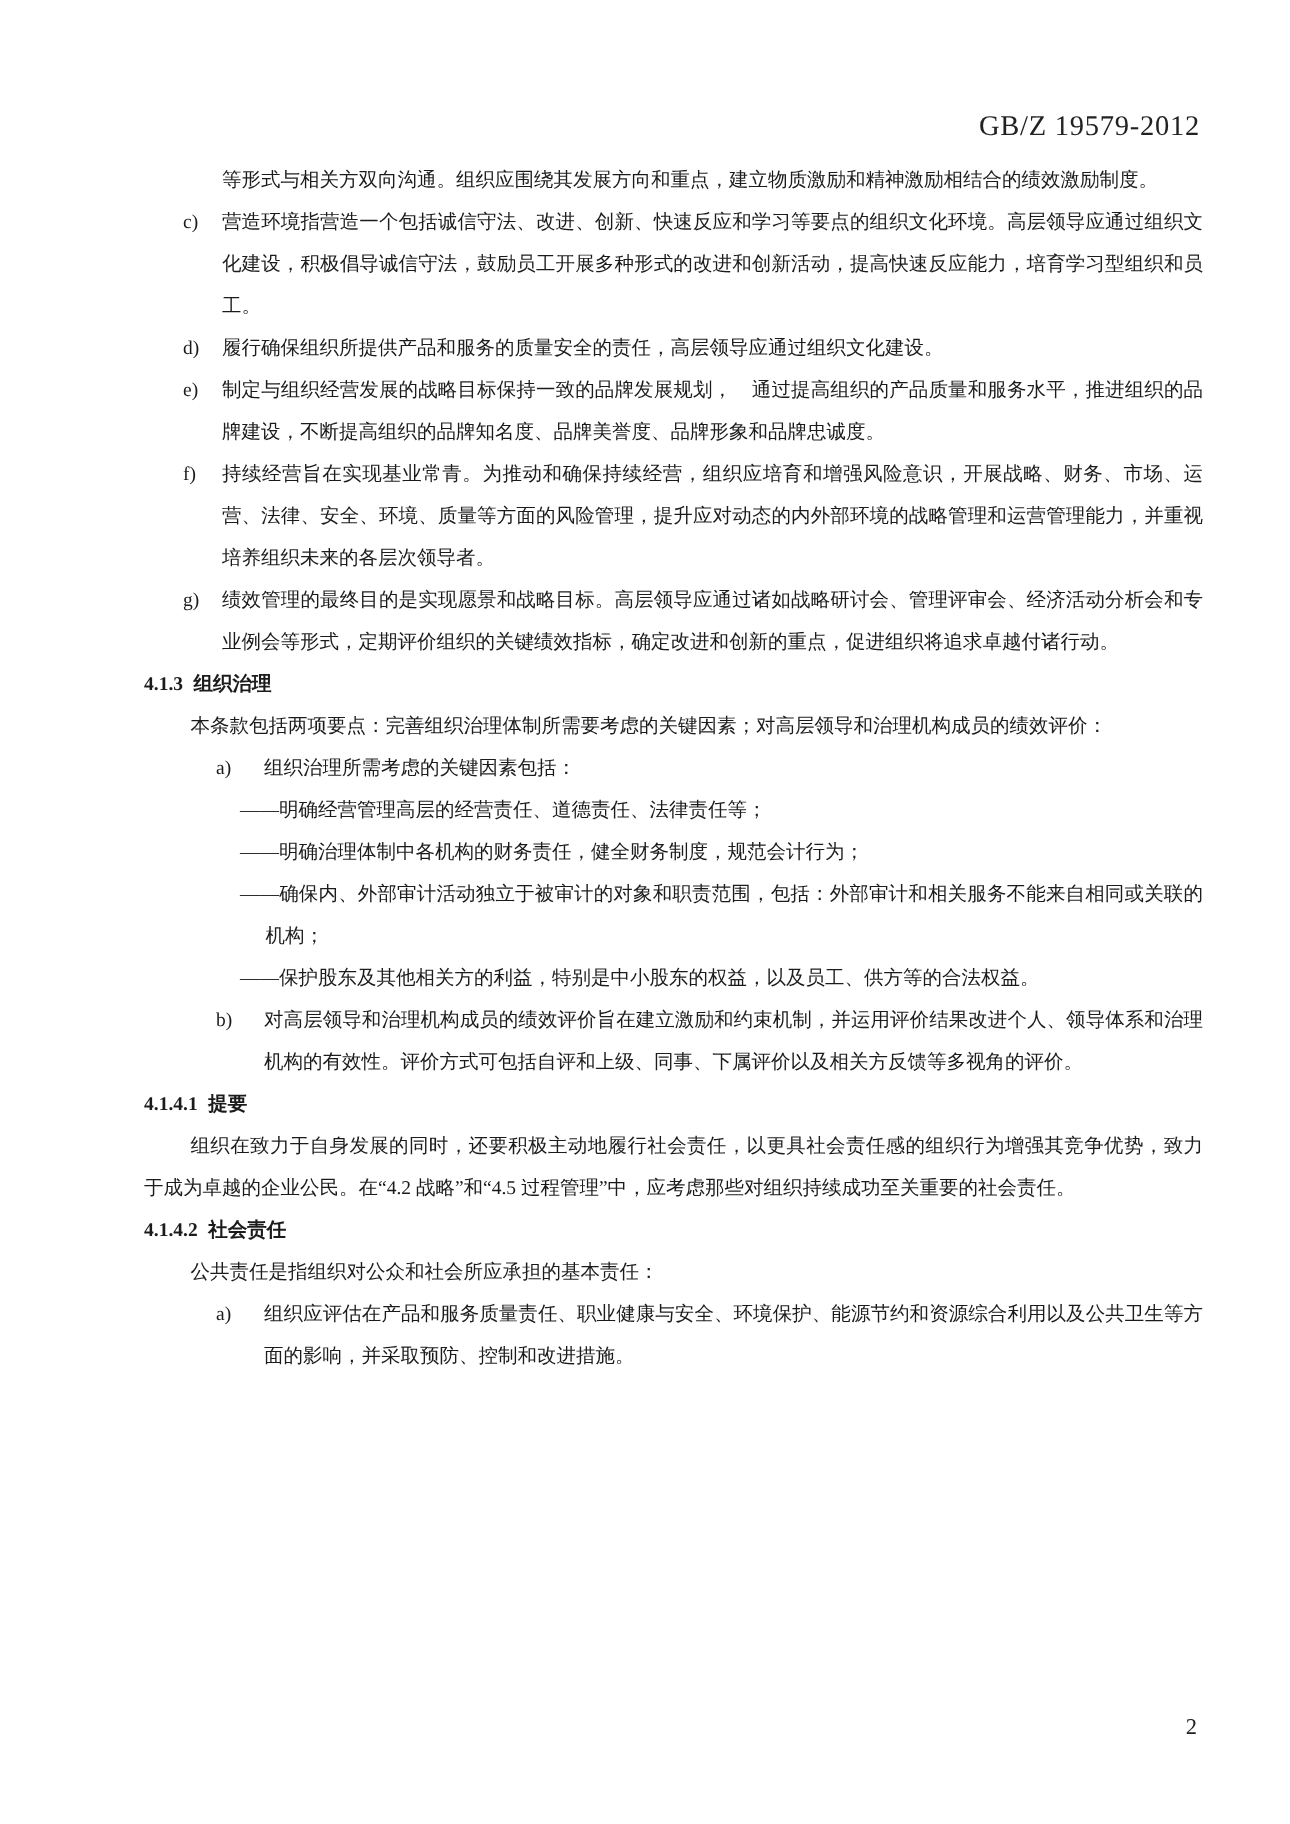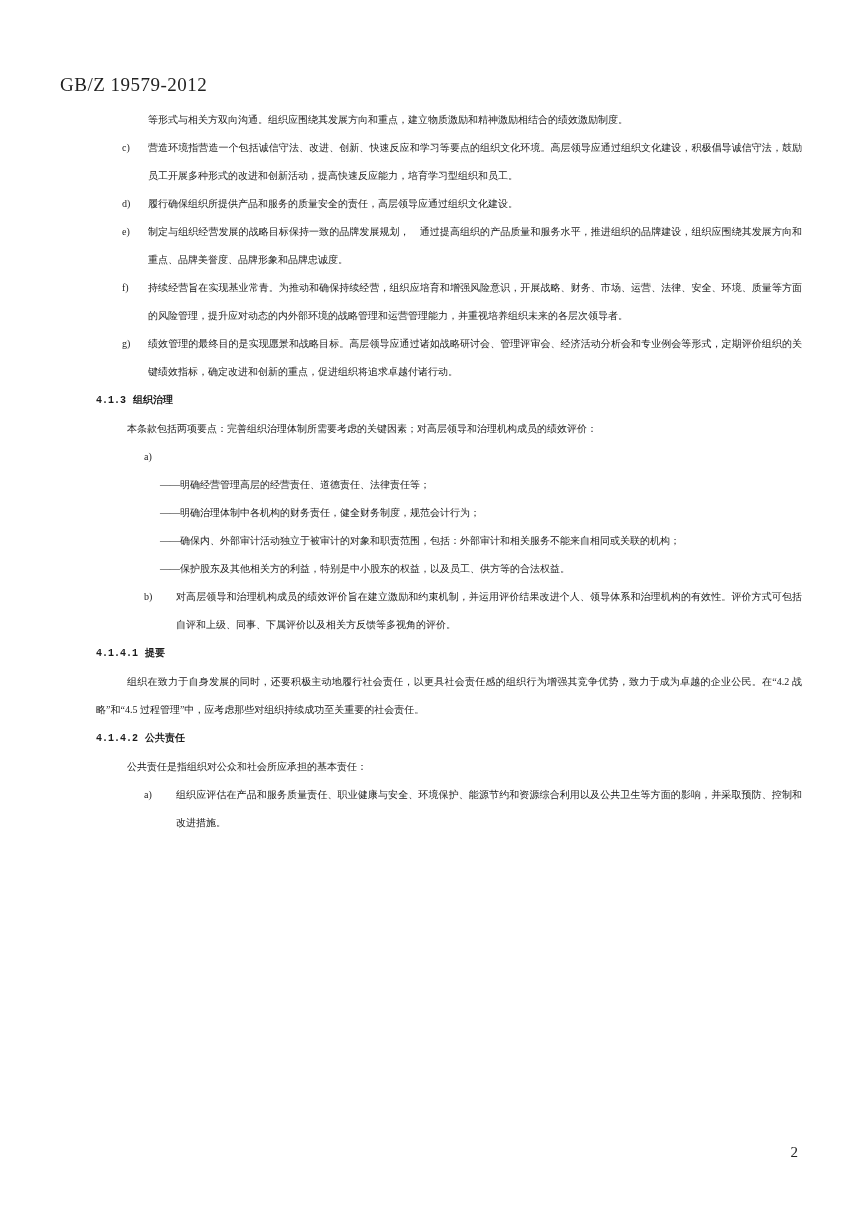--- a/index.html
+++ b/index.html
@@ -7,38 +7,39 @@
   body {
     width:860px; height:1216px;
     background:#ffffff;
     position:relative;
     font-family:"Liberation Serif","DejaVu Serif",serif;
     color:#1b1b1b;
     overflow:hidden;
   }
   .doc-header {
     position:absolute; top:74px; left:60px; right:60px;
+    text-align:right;
     font-size:19px; letter-spacing:0.5px;
     color:#222;
   }
   .content {
     position:absolute; top:106px; left:96px; width:706px;
-    font-size:10px; line-height:28px;
+    font-size:13px; line-height:28px;
     text-align:justify; text-justify:inter-ideograph;
   }
   .para-cont { padding-left:52px; }
   .li { display:flex; }
   .li .marker { flex:none; }
   .li .txt { flex:1; text-align:justify; }
   .li-top .marker { width:52px; padding-left:26px; }
   .li-inner .marker { width:80px; padding-left:48px; }
   .dash-item { padding-left:81px; text-indent:-17px; }
   .para { text-indent:31px; }
   .heading { font-weight:bold; }
-  .heading .num { font-family:Liberation Mono, monospace; }
+  .heading .num { font-family:Liberation Serif, serif; }
   .heading .title {
     font-family:Liberation Sans, sans-serif;
     margin-left:7px;
   }
   .page-num {
     position:absolute; top:1144px; right:62px;
     font-size:15px; color:#222;
   }
 </style>
 </head>
@@ -53,60 +54,61 @@
   <div class="li li-top">
     <span class="marker">c)</span>
     <span class="txt">营造环境指营造一个包括诚信守法、改进、创新、快速反应和学习等要点的组织文化环境。高层领导应通过组织文化建设，积极倡导诚信守法，鼓励员工开展多种形式的改进和创新活动，提高快速反应能力，培育学习型组织和员工。</span>
   </div>
   <div class="li li-top">
     <span class="marker">d)</span>
     <span class="txt">履行确保组织所提供产品和服务的质量安全的责任，高层领导应通过组织文化建设。</span>
   </div>
   <div class="li li-top">
     <span class="marker">e)</span>
-    <span class="txt">制定与组织经营发展的战略目标保持一致的品牌发展规划，　通过提高组织的产品质量和服务水平，推进组织的品牌建设，组织应围绕其发展方向和重点、品牌美誉度、品牌形象和品牌忠诚度。</span>
+    <span class="txt">制定与组织经营发展的战略目标保持一致的品牌发展规划，　通过提高组织的产品质量和服务水平，推进组织的品牌建设，不断提高组织的品牌知名度、品牌美誉度、品牌形象和品牌忠诚度。</span>
   </div>
   <div class="li li-top">
     <span class="marker">f)</span>
     <span class="txt">持续经营旨在实现基业常青。为推动和确保持续经营，组织应培育和增强风险意识，开展战略、财务、市场、运营、法律、安全、环境、质量等方面的风险管理，提升应对动态的内外部环境的战略管理和运营管理能力，并重视培养组织未来的各层次领导者。</span>
   </div>
   <div class="li li-top">
     <span class="marker">g)</span>
     <span class="txt">绩效管理的最终目的是实现愿景和战略目标。高层领导应通过诸如战略研讨会、管理评审会、经济活动分析会和专业例会等形式，定期评价组织的关键绩效指标，确定改进和创新的重点，促进组织将追求卓越付诸行动。</span>
   </div>
 
   <div class="heading">
     <span class="num">4.1.3</span><span class="title">组织治理</span>
   </div>
 
   <div class="para">本条款包括两项要点：完善组织治理体制所需要考虑的关键因素；对高层领导和治理机构成员的绩效评价：</div>
 
   <div class="li li-inner">
     <span class="marker">a)</span>
+    <span class="txt">组织治理所需考虑的关键因素包括：</span>
   </div>
 
   <div class="dash-item">——明确经营管理高层的经营责任、道德责任、法律责任等；</div>
   <div class="dash-item">——明确治理体制中各机构的财务责任，健全财务制度，规范会计行为；</div>
   <div class="dash-item">——确保内、外部审计活动独立于被审计的对象和职责范围，包括：外部审计和相关服务不能来自相同或关联的机构；</div>
   <div class="dash-item">——保护股东及其他相关方的利益，特别是中小股东的权益，以及员工、供方等的合法权益。</div>
 
   <div class="li li-inner">
     <span class="marker">b)</span>
     <span class="txt">对高层领导和治理机构成员的绩效评价旨在建立激励和约束机制，并运用评价结果改进个人、领导体系和治理机构的有效性。评价方式可包括自评和上级、同事、下属评价以及相关方反馈等多视角的评价。</span>
   </div>
 
 
   <div class="heading">
     <span class="num">4.1.4.1</span><span class="title">提要</span>
   </div>
 
   <div class="para">组织在致力于自身发展的同时，还要积极主动地履行社会责任，以更具社会责任感的组织行为增强其竞争优势，致力于成为卓越的企业公民。在“4.2 战略”和“4.5 过程管理”中，应考虑那些对组织持续成功至关重要的社会责任。</div>
 
   <div class="heading">
-    <span class="num">4.1.4.2</span><span class="title">公共责任</span>
+    <span class="num">4.1.4.2</span><span class="title">社会责任</span>
   </div>
 
   <div class="para">公共责任是指组织对公众和社会所应承担的基本责任：</div>
 
   <div class="li li-inner">
     <span class="marker">a)</span>
     <span class="txt">组织应评估在产品和服务质量责任、职业健康与安全、环境保护、能源节约和资源综合利用以及公共卫生等方面的影响，并采取预防、控制和改进措施。</span>
   </div>
 
 </div>

